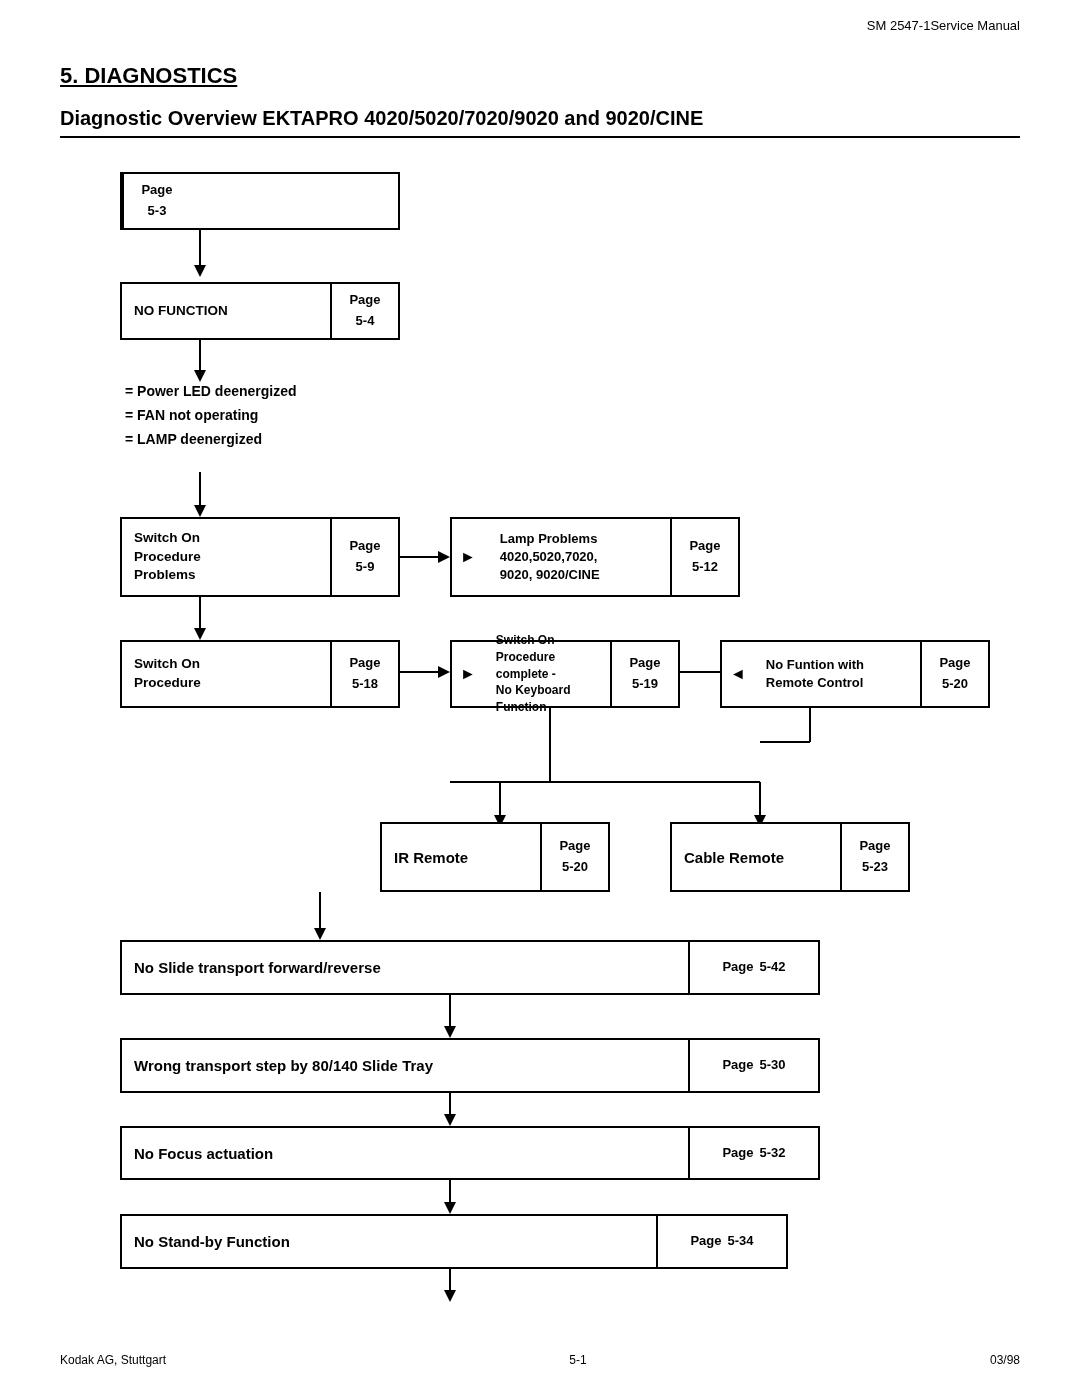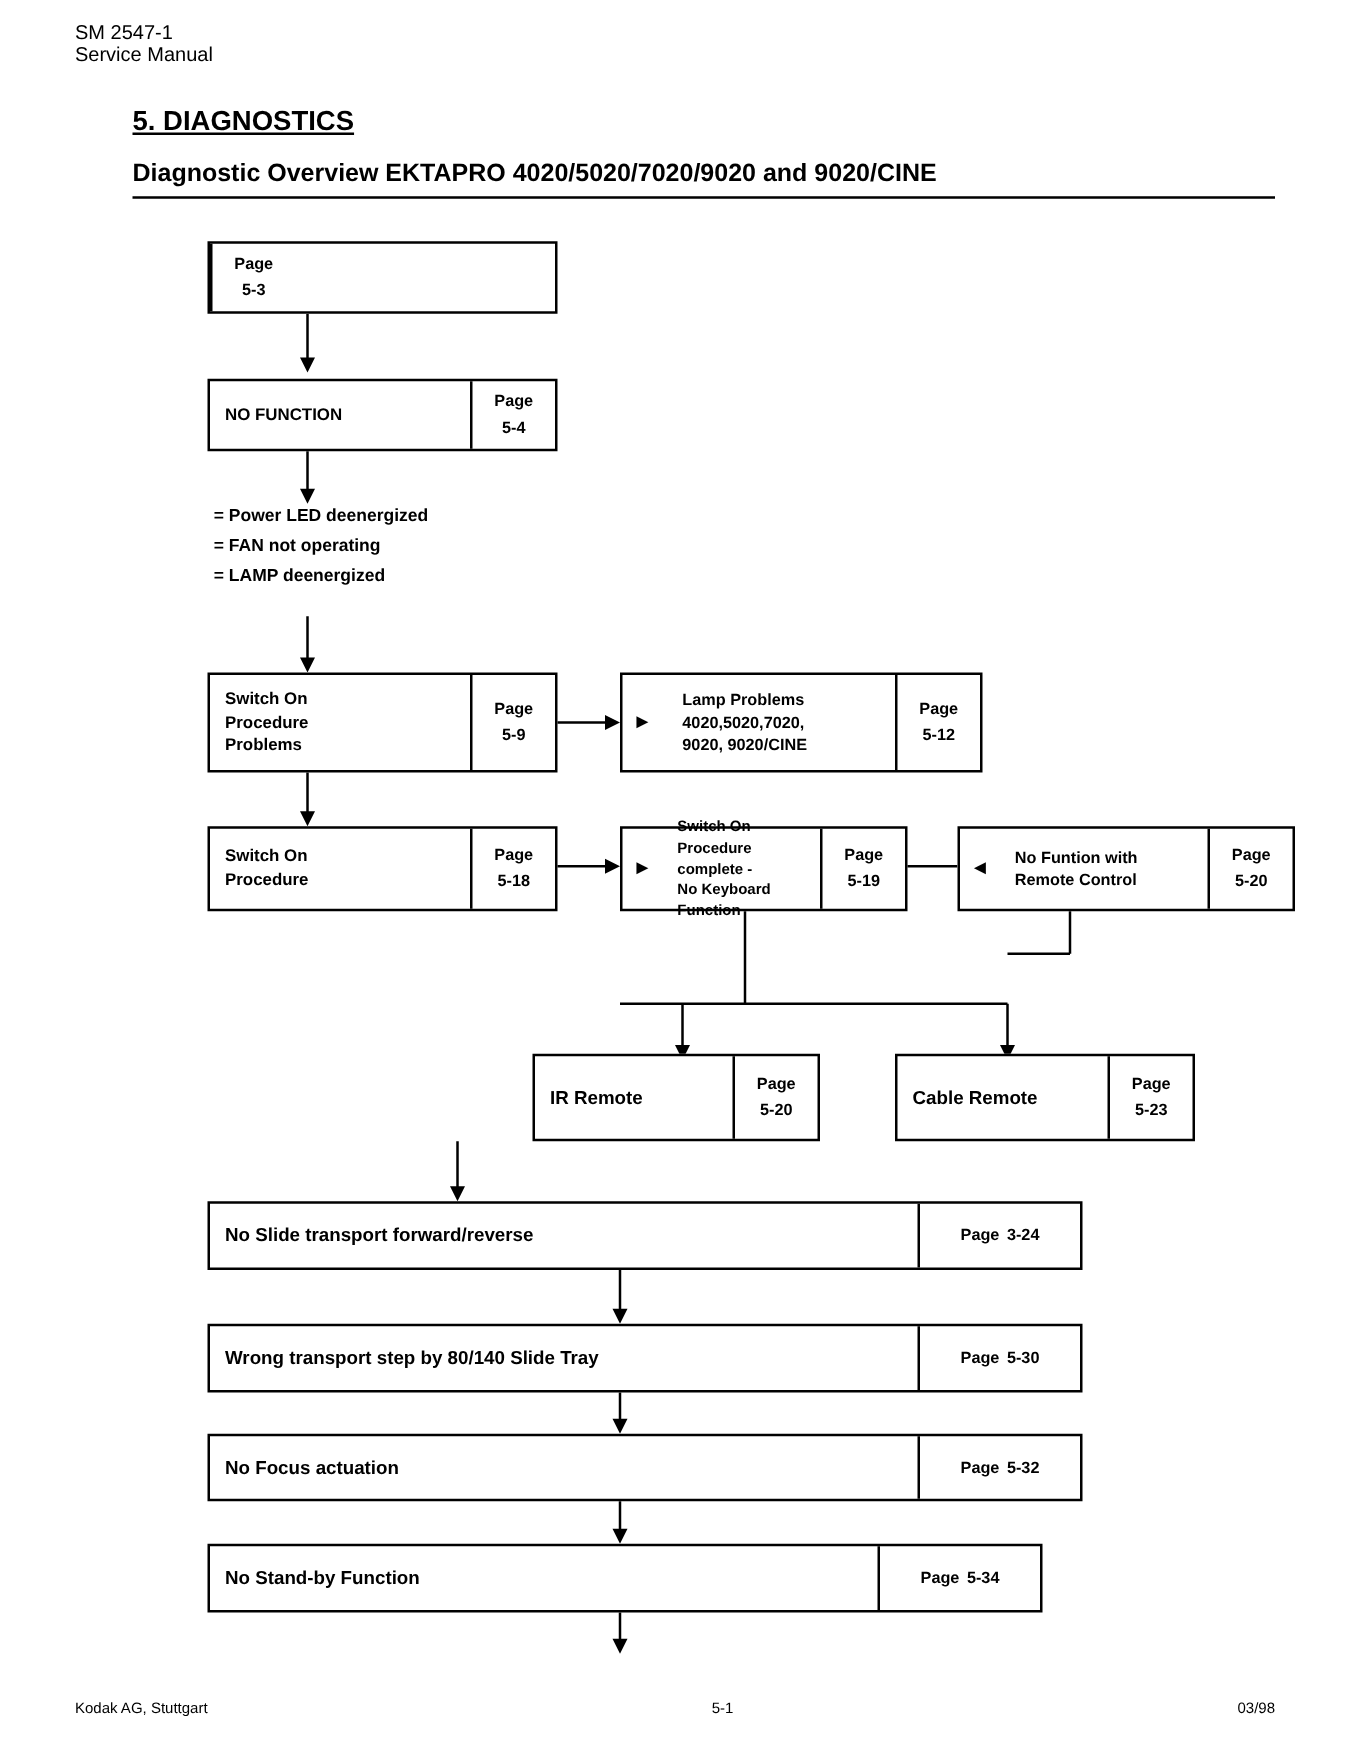--- a/index.html
+++ b/index.html
@@ -10,27 +10,25 @@
       color: #000;
       width: 1080px;
       min-height: 1397px;
       position: relative;
     }
 
     .page-header {
       display: flex;
       justify-content: flex-end;
       padding: 18px 60px 0 60px;
-      font-size: 16px;
-      flex-direction: column;
+      font-size: 13px;
     }
 
     .page-content {
-      padding: 20px 60px 40px 75px;
-      margin-left: 31px;
+      padding: 20px 60px 40px 60px;
     }
 
     .section-title {
       font-size: 22px;
       font-weight: bold;
       text-decoration: underline;
       margin-bottom: 18px;
       margin-top: 10px;
     }
 
@@ -263,21 +261,21 @@
       <div class="page-section">
         <span>Page</span>
         <span>5-23</span>
       </div>
     </div>
 
     <div class="flow-box" style="top:778px; left:60px; width:700px; height:55px;">
       <div class="main-text" style="font-size:15px;">No Slide transport forward/reverse</div>
       <div class="page-section" style="flex-direction:row; gap:6px; min-width:130px;">
         <span>Page</span>
-        <span>3-24</span>
+        <span>5-42</span>
       </div>
     </div>
 
     <div class="flow-box" style="top:876px; left:60px; width:700px; height:55px;">
       <div class="main-text" style="font-size:15px;">Wrong transport step by 80/140 Slide Tray</div>
       <div class="page-section" style="flex-direction:row; gap:6px; min-width:130px;">
         <span>Page</span>
         <span>5-30</span>
       </div>
     </div>

